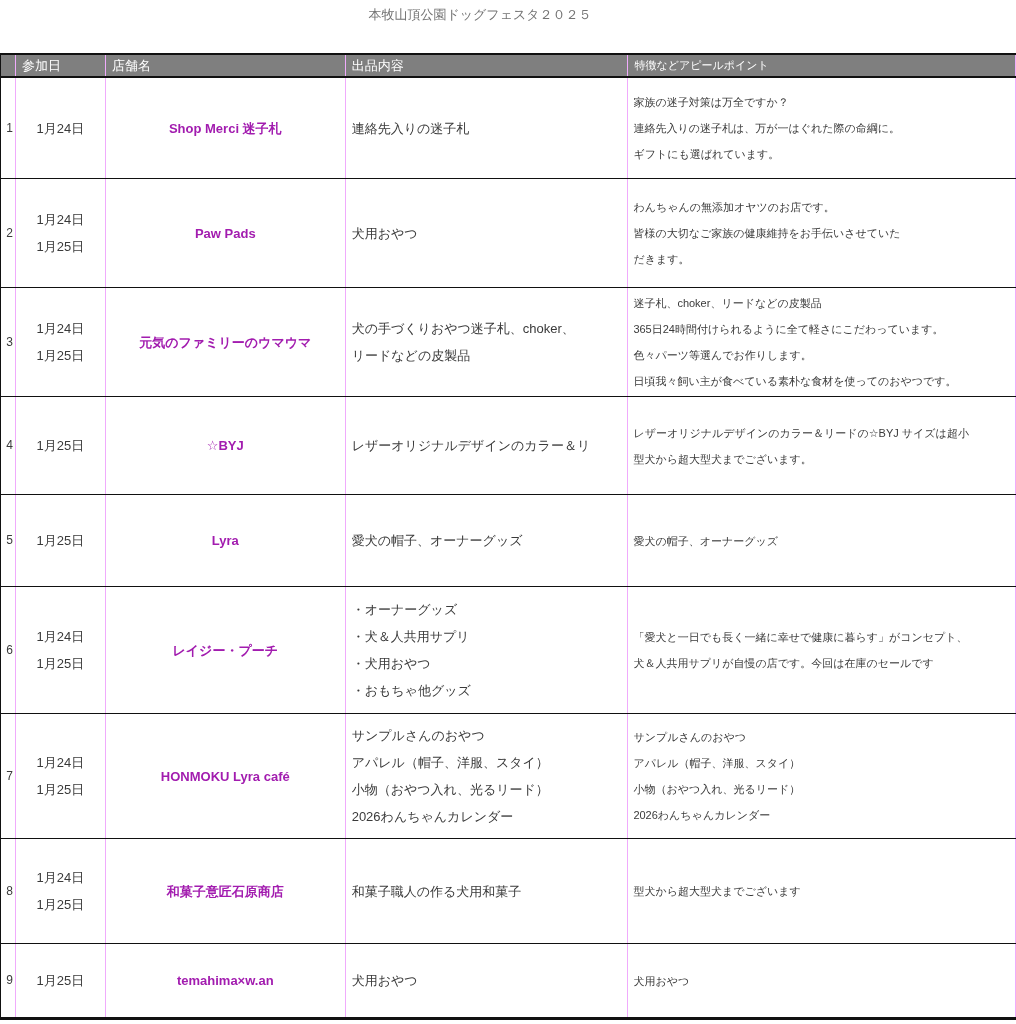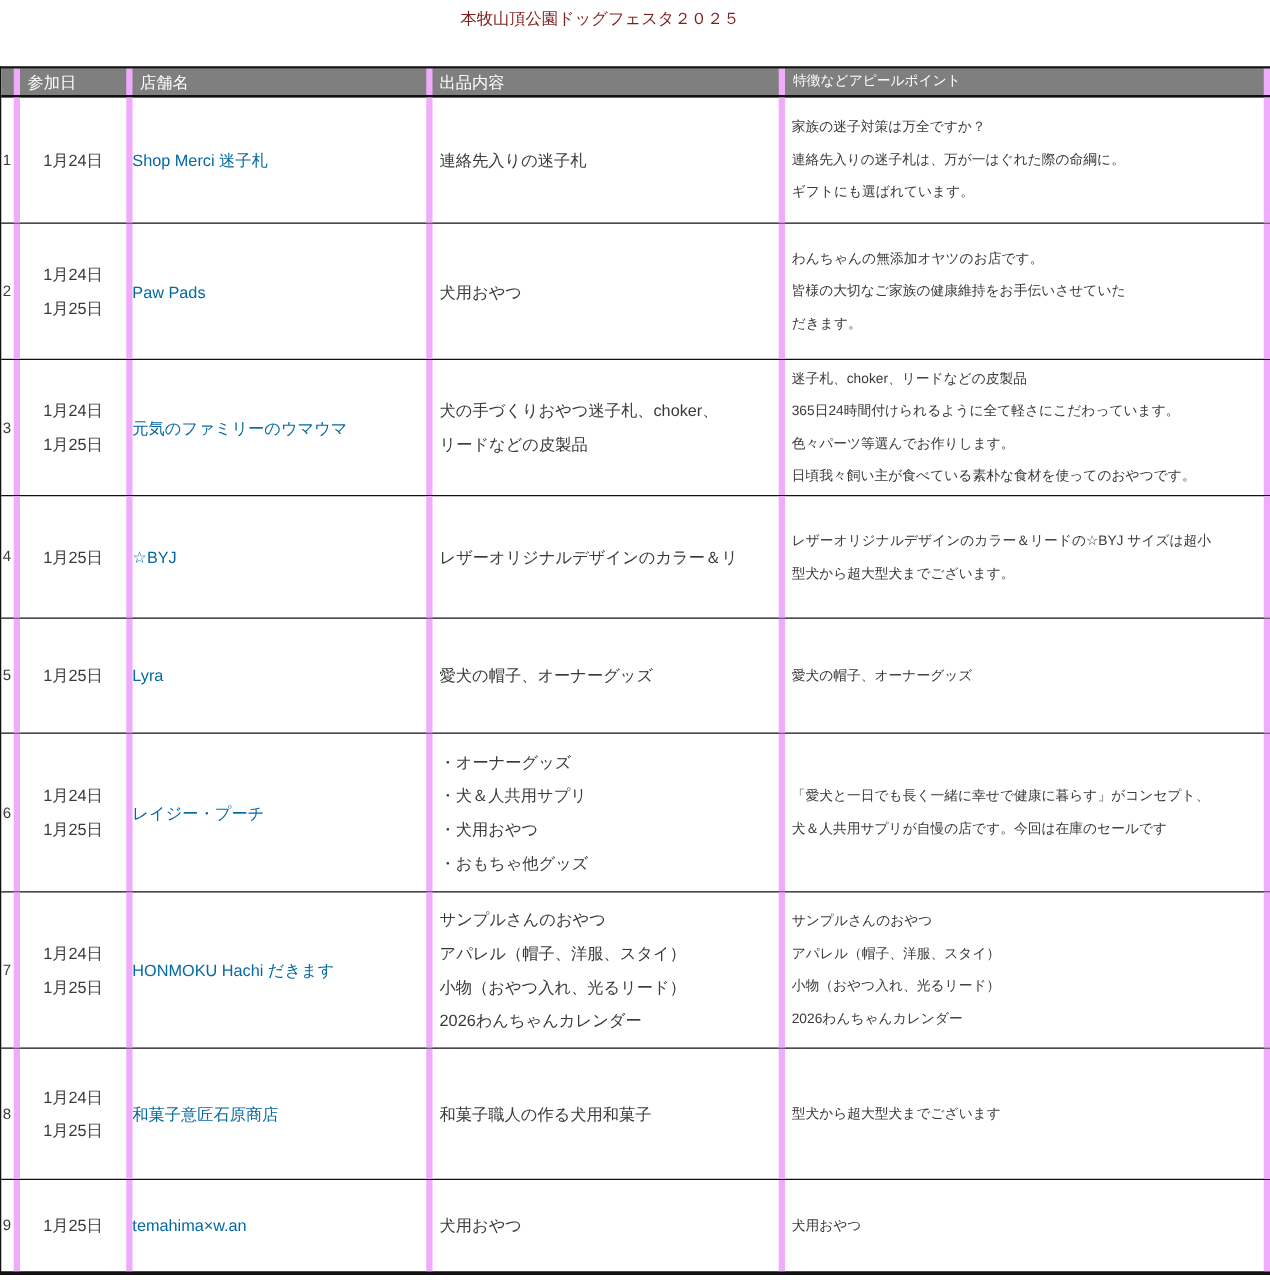--- a/index.html
+++ b/index.html
@@ -7,49 +7,49 @@
     position:relative;
     width:1016px;height:1024px;
     background:#ffffff;
     font-family:"Liberation Sans","DejaVu Sans",sans-serif;
     color:#3a3a3a;
     overflow:hidden;
   }
   .titles{
     position:absolute;top:3px;left:0;width:960px;
     text-align:center;
-    font-size:13px;line-height:23px;color:#7f1d1d;
+    font-size:13px;line-height:23px;color:#737373;
   }
   .table{
     position:absolute;top:53px;left:0;width:1016px;
     border-top:2px solid #111;
     border-left:1px solid #111;
     border-bottom:3px solid #111;
     box-sizing:border-box;
   }
   .row{display:flex;border-bottom:1px solid #111;}
   .row:last-child{border-bottom:none;}
   .row.header{
     background:var(--header-bg,#7f7f7f);
     color:var(--header-text,#ffffff);
     border-bottom:2px solid #111;
     height:21px;
     font-size:13px;
   }
   .cell{
     box-sizing:border-box;
-    border-right:5px solid #f0abfc;
+    border-right:1px solid #f0abfc;
     display:flex;align-items:center;
     overflow:hidden;
     line-height:27px;font-size:13px;
   }
   .cell span{white-space:pre-line;}
   .c0{width:15px;justify-content:flex-end;padding-right:2px;font-size:12px;}
   .c1{width:90px;justify-content:center;text-align:right;}
-  .c2{width:240px;justify-content:flex-start;text-align:center;font-weight:normal;color:#0369a1;}
+  .c2{width:240px;justify-content:center;text-align:center;font-weight:bold;color:#a21caf;}
   .c3{width:283px;padding-left:6px;padding-right:2px;}
   .c4{width:388px;padding-left:5px;padding-right:4px;font-size:11px;line-height:26px;}
   .header .cell{
     align-items:center;justify-content:flex-start;text-align:left;
     font-weight:normal;color:var(--header-text,#ffffff);
     padding-left:6px;line-height:21px;
   }
   .header .c0{padding-left:0;}
 </style>
 </head>
@@ -197,21 +197,21 @@
       </div>
       <div class="row" style="height: 124px;">
         <div class="cell c0">
           <span>7</span>
         </div>
         <div class="cell c1">
           <span>1月24日
 1月25日</span>
         </div>
         <div class="cell c2">
-          <span>HONMOKU Hachi だきます</span>
+          <span>HONMOKU Lyra café</span>
         </div>
         <div class="cell c3">
           <span>サンプルさんのおやつ
 アパレル（帽子、洋服、スタイ）
 小物（おやつ入れ、光るリード）
 2026わんちゃんカレンダー</span>
         </div>
         <div class="cell c4">
           <span>サンプルさんのおやつ
 アパレル（帽子、洋服、スタイ）

